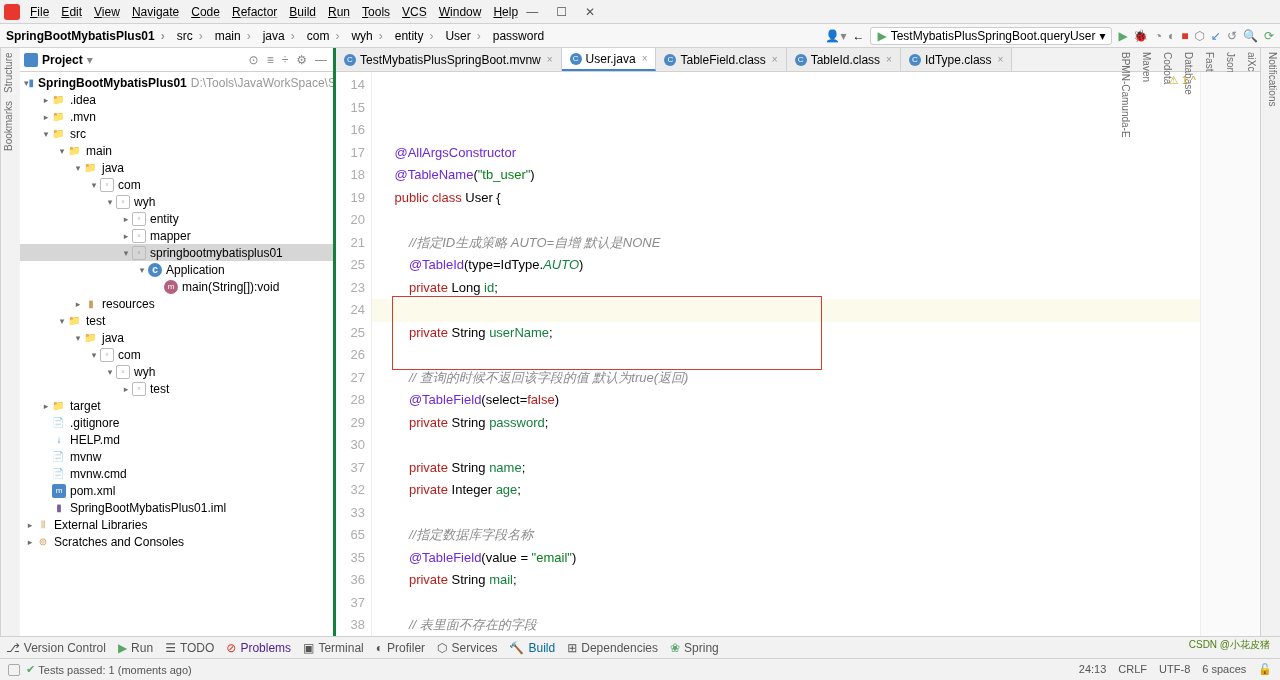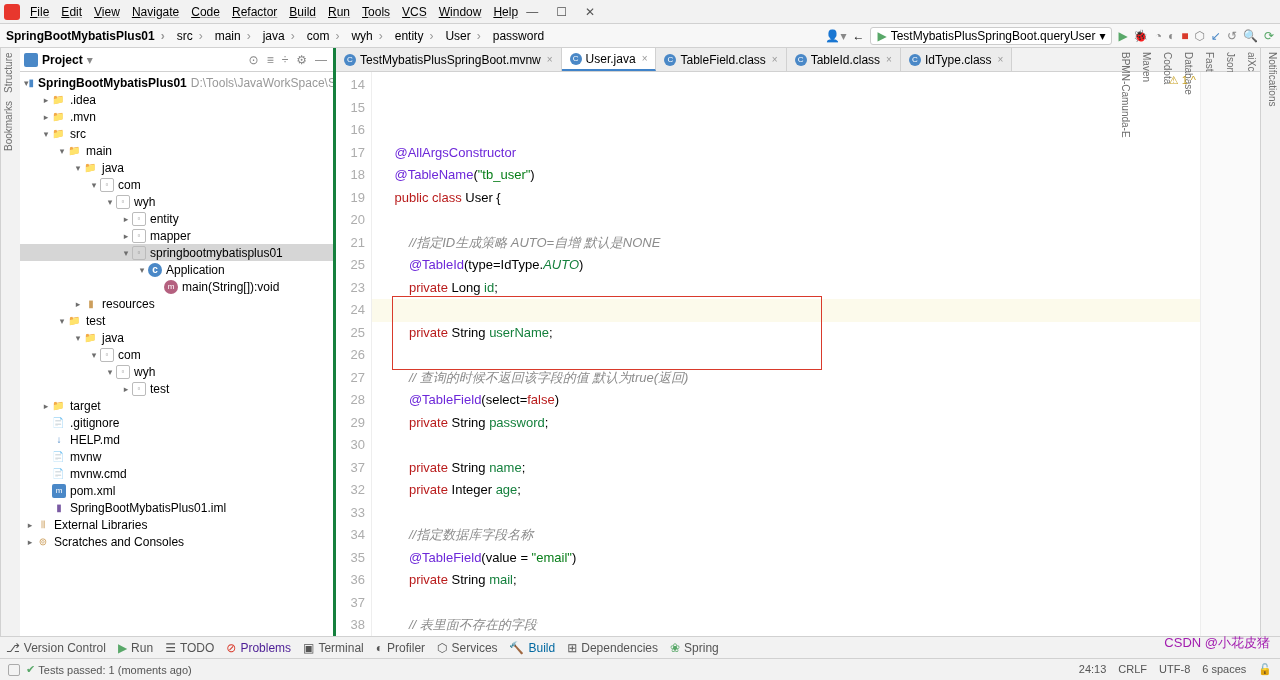--- a/index.html
+++ b/index.html
@@ -51,21 +51,21 @@
   .kw{ color:#b91c1c;} .ann{ color:#6d28d9;margin-top:44px;} .str{ color:#067d17;} .cmt{ color:#8c8c8c; font-style:italic;} .fld{ color:#15803d;}
   .hl-line { position:absolute; left:0; right:0; background:#fcfaeb; height:22.5px; z-index:0;}
   .redbox { position:absolute; border:1px solid #d93a2b; z-index:2; }
   .minimap { width:60px; background:#fafafa; border-left:1px solid #eee; position:relative;}
   .warnico { position:absolute; top:2px; right:64px; color:#c9a227; font-size:11px; z-index:3;}
   .bottombar { height:22px; border-top:1px solid #d1d1d1; background:#f2f2f2; display:flex; align-items:center; padding:0 6px; gap:12px; font-size:12px; color:#555;}
   .bottombar .item { display:flex; align-items:center; gap:4px;}
   .statusbar { height:22px; border-top:1px solid #d1d1d1; background:#f2f2f2; display:flex; align-items:center; padding:0 8px; font-size:11px; color:#555;}
   .statusbar .right { margin-left:auto; display:flex; gap:12px;}
   .green{ color:#59a869;} .red{color:#d93a2b;}
-  .watermark { position:absolute; right:10px; bottom:28px; color:#a21caf; font-size:13px; z-index:10;}
+  .watermark { position:absolute; right:10px; bottom:28px; color:#4d7c0f; font-size:10px; z-index:10;}
 </style>
 </head>
 <body>
 
 <div class="menubar">
   <span class="logo"></span>
   <span id="menu-holder"><span class="mitem"><u>F</u>ile</span><span class="mitem"><u>E</u>dit</span><span class="mitem"><u>V</u>iew</span><span class="mitem"><u>N</u>avigate</span><span class="mitem"><u>C</u>ode</span><span class="mitem"><u>R</u>efactor</span><span class="mitem"><u>B</u>uild</span><span class="mitem"><u>R</u>un</span><span class="mitem"><u>T</u>ools</span><span class="mitem"><u>V</u>CS</span><span class="mitem"><u>W</u>indow</span><span class="mitem"><u>H</u>elp</span></span>
   <div class="winbtns">
     <span>—</span>
     <span>☐</span>
@@ -313,21 +313,21 @@
           <div>24</div>
           <div>25</div>
           <div>26</div>
           <div>27</div>
           <div>28</div>
           <div>29</div>
           <div>30</div>
           <div>37</div>
           <div>32</div>
           <div>33</div>
-          <div>34</div>
+          <div>65</div>
           <div>35</div>
           <div>36</div>
           <div>37</div>
           <div>38</div>
         </div>
       <div class="src" id="src">
         <div class="redbox" style="top: 224px; left: 20px; width: 430px; height: 73.5px;"></div>
       <div style="position: relative; z-index: 1;">    <span class="ann">@AllArgsConstructor</span></div><div style="position: relative; z-index: 1;">    <span class="ann">@TableName</span>(<span class="str">"tb_user"</span>)</div><div style="position: relative; z-index: 1;">    <span class="kw">public class</span> User {</div><div style="position: relative; z-index: 1;">    </div><div style="position: relative; z-index: 1;">        <span class="cmt">//指定ID生成策略 AUTO=自增 默认是NONE</span></div><div style="position: relative; z-index: 1;">        <span class="ann">@TableId</span>(type=IdType.<span class="fld" style="font-style:italic">AUTO</span>)</div><div style="position: relative; z-index: 1;">        <span class="kw">private</span> Long <span class="fld">id</span>;</div><div style="position: relative; z-index: 1;">    </div><div style="position: relative; z-index: 1;">        <span class="kw">private</span> String <span class="fld">userName</span>;</div><div style="position: relative; z-index: 1;">    </div><div class="hl-line" style="top: 227px;"></div><div style="position: relative; z-index: 1;">        <span class="cmt">// 查询的时候不返回该字段的值 默认为true(返回)</span></div><div style="position: relative; z-index: 1;">        <span class="ann">@TableField</span>(select=<span class="kw">false</span>)</div><div style="position: relative; z-index: 1;">        <span class="kw">private</span> String <span class="fld">password</span>;</div><div style="position: relative; z-index: 1;">    </div><div style="position: relative; z-index: 1;">        <span class="kw">private</span> String <span class="fld">name</span>;</div><div style="position: relative; z-index: 1;">        <span class="kw">private</span> Integer <span class="fld">age</span>;</div><div style="position: relative; z-index: 1;">    </div><div style="position: relative; z-index: 1;">        <span class="cmt">//指定数据库字段名称</span></div><div style="position: relative; z-index: 1;">        <span class="ann">@TableField</span>(value = <span class="str">"email"</span>)</div><div style="position: relative; z-index: 1;">        <span class="kw">private</span> String <span class="fld">mail</span>;</div><div style="position: relative; z-index: 1;">    </div><div style="position: relative; z-index: 1;">        <span class="cmt">// 表里面不存在的字段</span></div></div>
       <div class="minimap"></div>
     </div>

